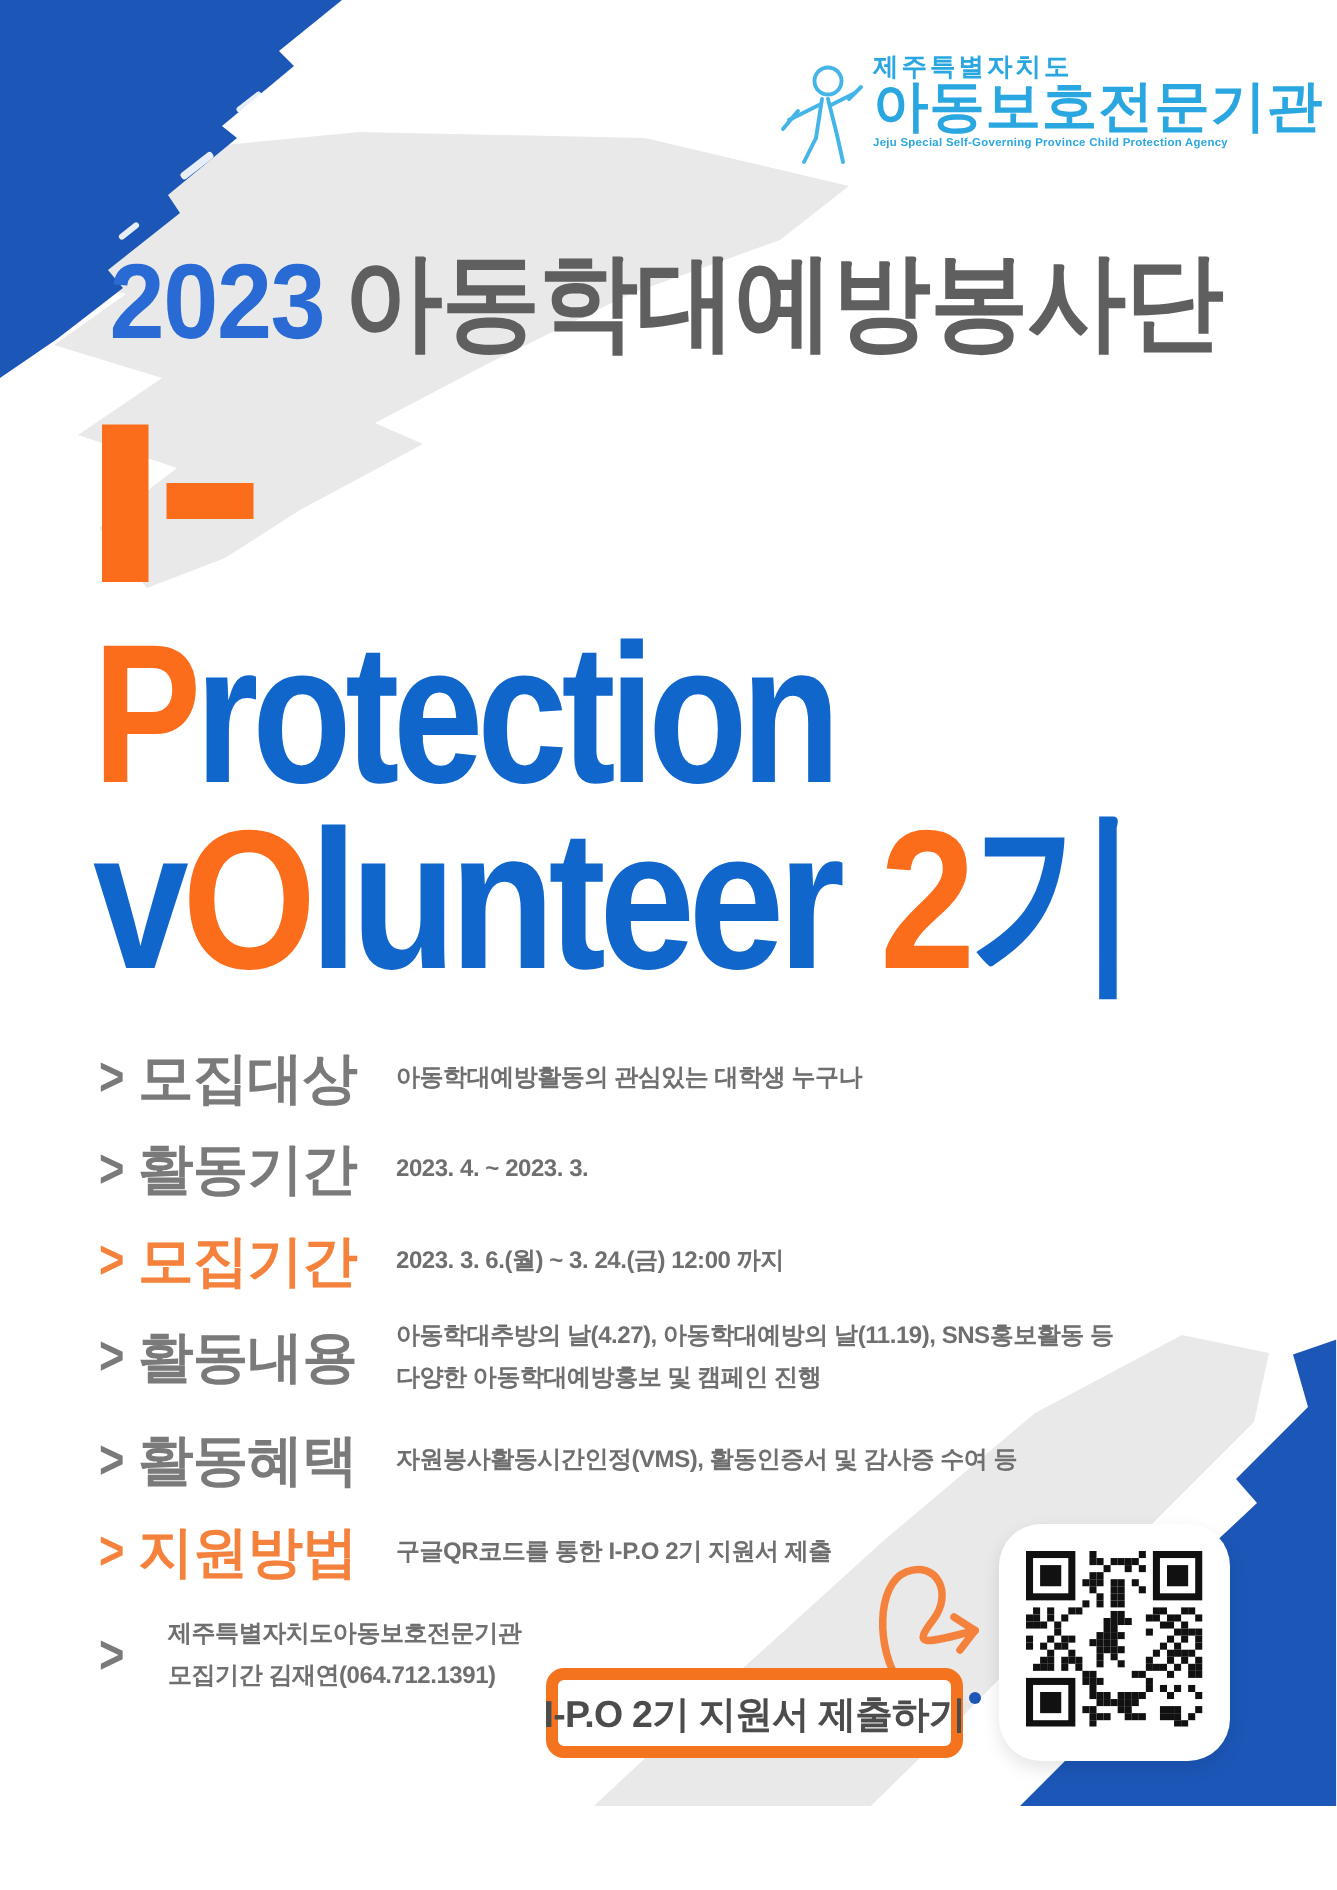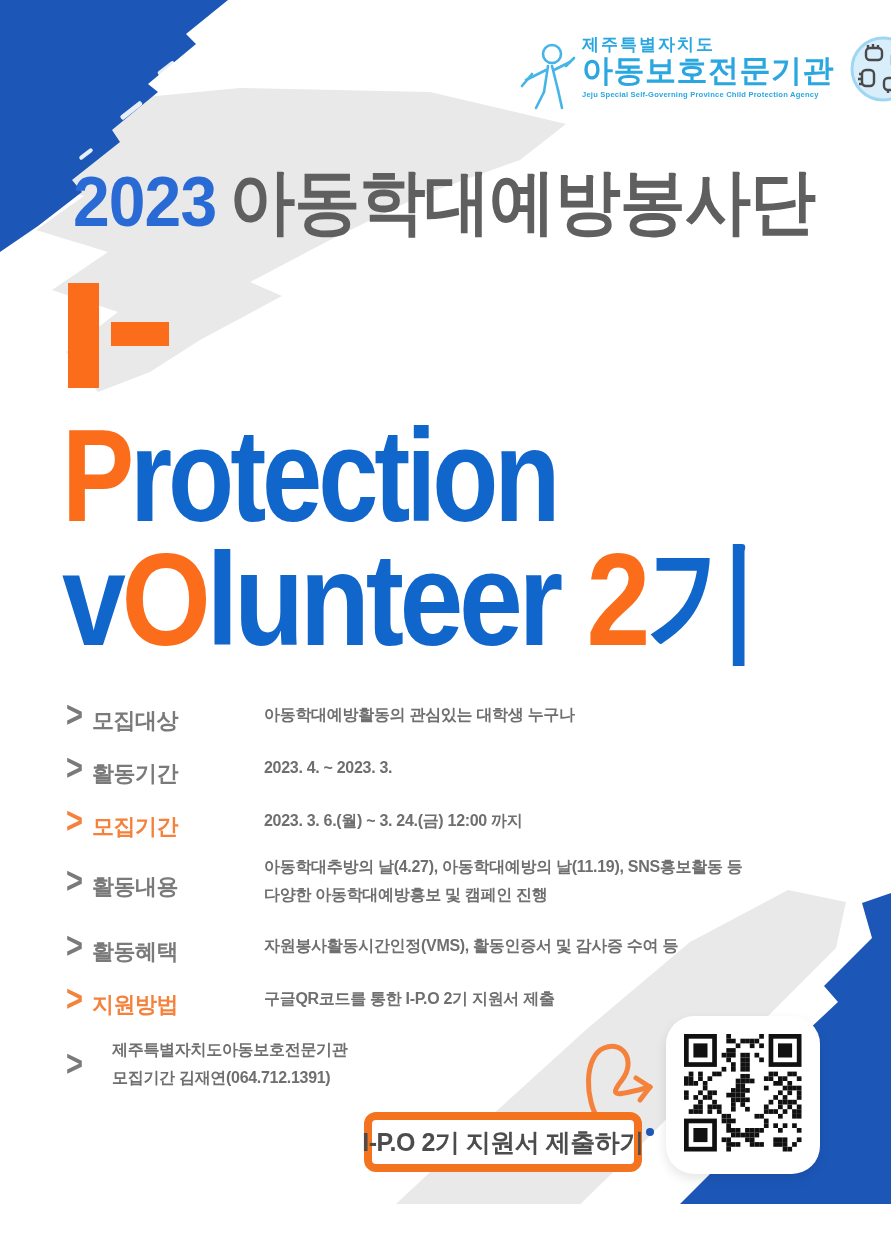--- a/index.html
+++ b/index.html
@@ -7,21 +7,21 @@
     position:relative;width:891px;height:1204px;margin:0 auto;overflow:hidden;
     background:#ffffff;font-family:"Liberation Sans","DejaVu Sans",sans-serif;
   }
   .deco{position:absolute;left:0;top:0;z-index:0;}
   .layer{position:absolute;z-index:1;}
 
   
   .logo-wrap{left:518px;top:36px;display:flex;align-items:flex-start;}
   .logo-text{margin-left:6px;color:#2aa7e0;}
   .logo-region{font-size:17px;font-weight:700;letter-spacing:2px;line-height:18px;}
-  .logo-org{font-size:31px;font-weight:800;letter-spacing:0.5px;line-height:34px;white-space:nowrap;}
+  .logo-org{font-size:37px;font-weight:800;letter-spacing:0.5px;line-height:34px;white-space:nowrap;}
   .logo-eng{font-size:7.6px;font-weight:700;letter-spacing:0.2px;margin-top:2px;white-space:nowrap;}
   .stamp{margin-left:16px;}
 
   
   .title-line{left:73px;top:166px;font-size:71px;font-weight:800;letter-spacing:-1px;
     white-space:nowrap;transform:scaleX(0.93);transform-origin:left top;line-height:1;}
   .title-year{color:#2a6ad4;}
   .title-program{color:#5f5f5f;margin-left:14px;}
 
   
@@ -32,21 +32,21 @@
   .line-protection{left:62px;top:410px;}
   .line-volunteer{left:62px;top:534px;transform:scaleX(0.87);}
   .c-blue{color:#1166cc;}
   .c-orange{color:#fb6d1b;}
 
   
   .info-list{left:66px;top:694px;width:800px;}
   .info-row{display:flex;align-items:center;margin-bottom:11px;color:#7a7a7a;}
   .info-row .chev{width:26px;font-size:29px;font-weight:900;transform:scaleY(1.25);
     transform-origin:center;line-height:1;}
-  .info-row .label{width:152px;font-size:22px;font-weight:800;letter-spacing:-0.5px;white-space:nowrap;margin-top:12px;}
+  .info-row .label{width:152px;font-size:37px;font-weight:800;letter-spacing:-0.5px;white-space:nowrap;}
   .info-row .value-col{margin-left:20px;color:#6f6f6f;font-size:16px;font-weight:700;
     letter-spacing:-0.3px;line-height:28px;white-space:nowrap;}
   .info-row.orange .chev,.info-row.orange .label{color:#f5823c;}
   .row-gap{margin-bottom:16px;}
 
   
   .apply-button{left:364px;top:1112px;width:262px;height:44px;background:#ffffff;
     border:8px solid #f4731f;border-radius:12px;display:flex;align-items:center;justify-content:center;
     font-size:25px;font-weight:800;color:#4c4c4c;letter-spacing:-0.5px;white-space:nowrap;cursor:pointer;}
   .qr-card{left:666px;top:1016px;width:154px;height:158px;background:#ffffff;border-radius:28px;

